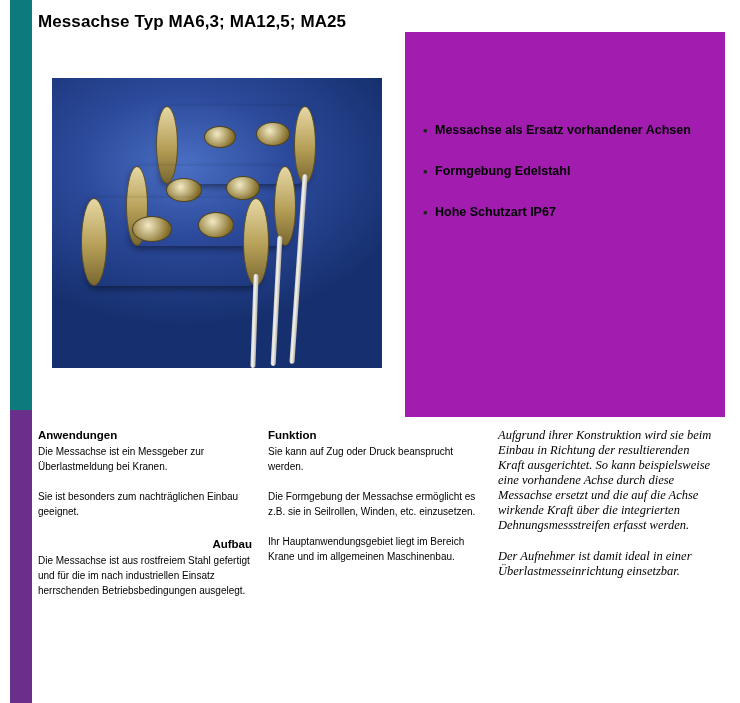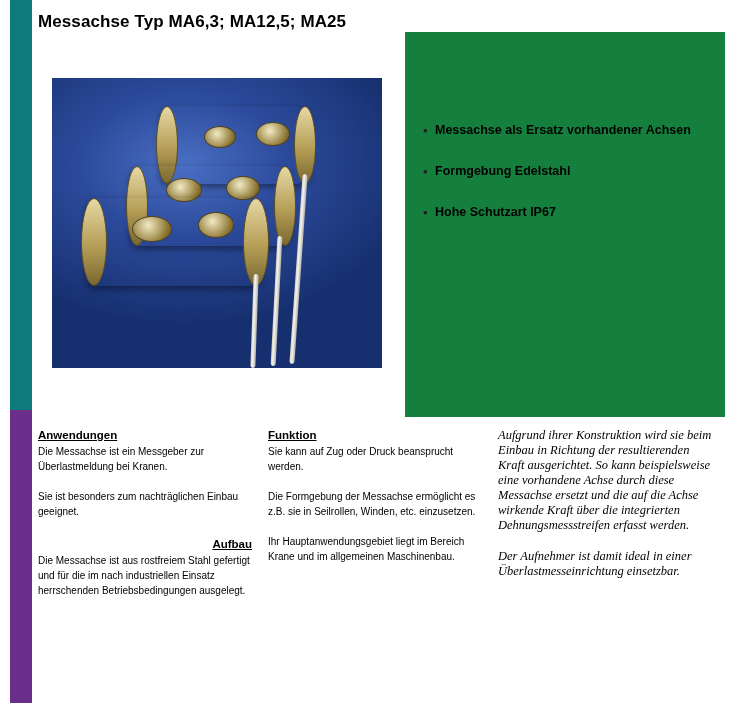--- a/index.html
+++ b/index.html
@@ -103,21 +103,21 @@
     border-radius: 3px;
   }
 
   
   .features-panel {
     position: absolute;
     left: 405px;
     top: 32px;
     width: 320px;
     height: 385px;
-    background: #15803d;
+    background: #a21caf;
   }
   .feature-list {
     position: absolute;
     left: 18px;
     top: 90px;
     width: 285px;
   }
   .feature-item {
     display: flex;
     margin-bottom: 24px;
@@ -152,21 +152,20 @@
     width: 230px;
     padding-right: 16px;
     box-sizing: border-box;
   }
   .col-heading {
     font-size: 11.5px;
     font-weight: bold;
     color: #000;
     margin: 0 0 2px 0;
     line-height: 15px;
-    text-decoration: underline;
   }
   .col-heading.spaced {
     margin-top: 18px;
     text-align: right;
   }
   .col p {
     font-size: 10px;
     line-height: 14.6px;
     color: #000;
     margin: 0 0 0 0;

